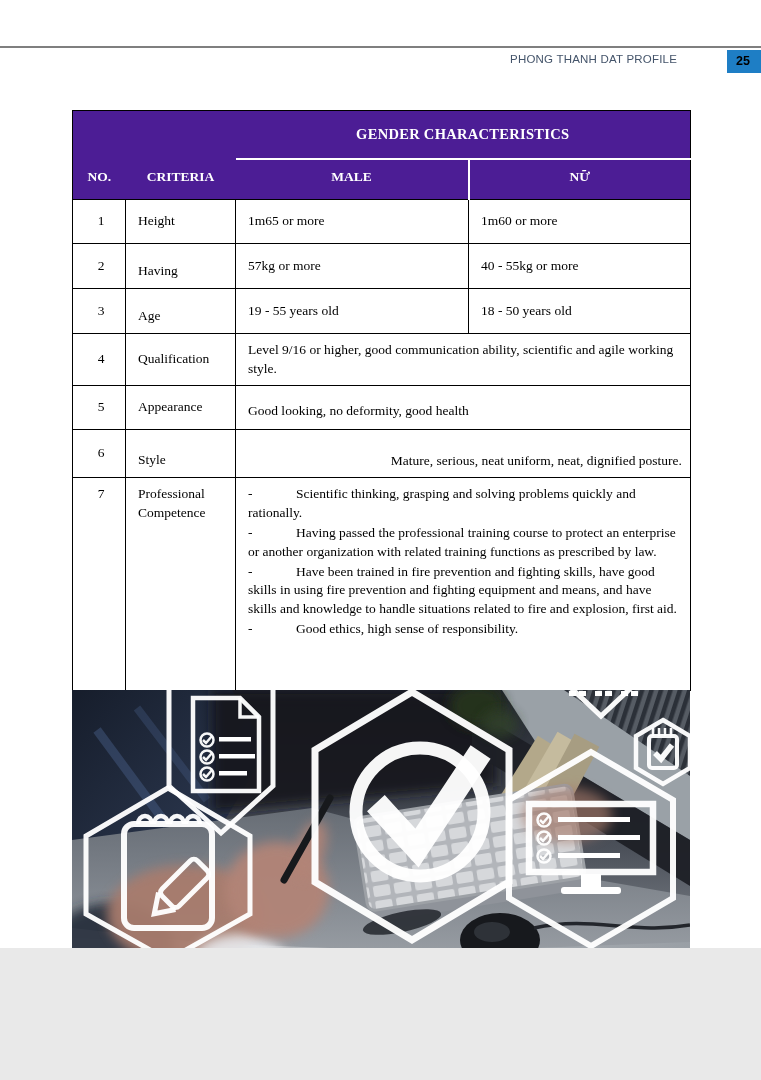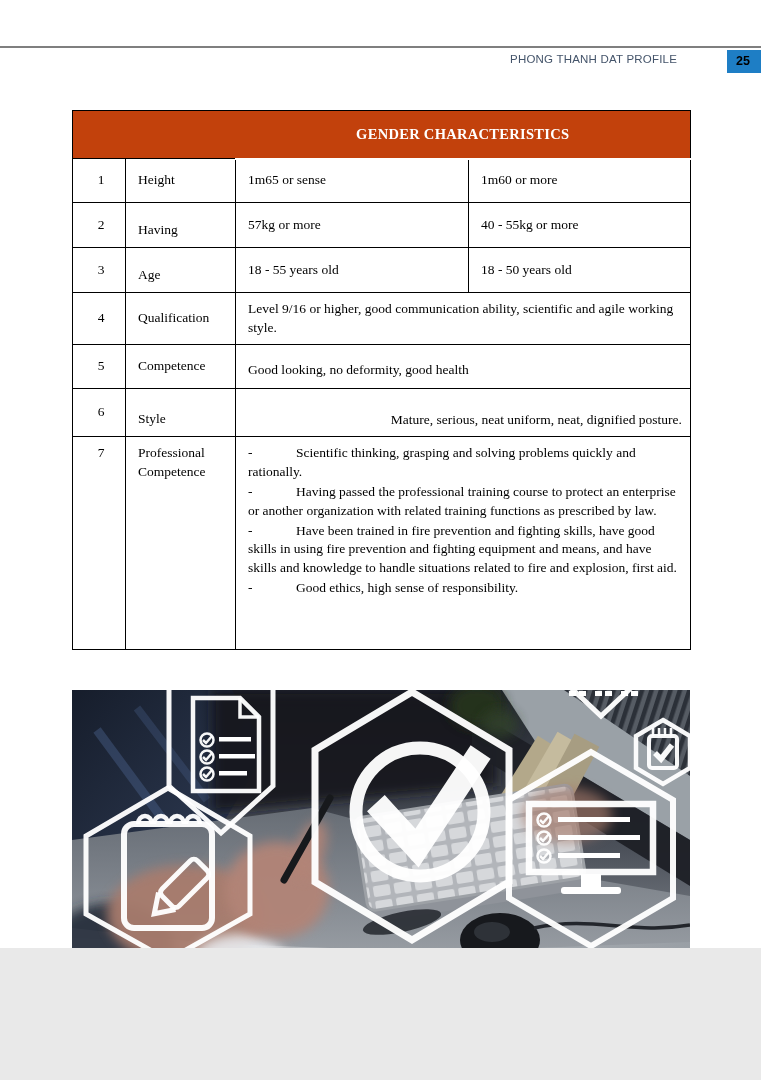--- a/index.html
+++ b/index.html
@@ -24,21 +24,21 @@
   table.gc {
     position:absolute; left:72px; top:110px; width:618px;
     border-collapse:collapse; table-layout:fixed;
     border:1.4px solid #000;
   }
   table.gc col.c-no { width:53px; }
   table.gc col.c-crit { width:110px; }
   table.gc col.c-male { width:233px; }
   table.gc col.c-nu { width:222px; }
   table.gc th {
-    background:#c2410c; color:#fff; font-weight:bold; text-align:center;
+    background:#4c1d95; color:#fff; font-weight:bold; text-align:center;
     padding:0; font-size:13.5px;
   }
   tr.title-row { height:48px; }
   tr.title-row th.title { font-size:14.5px; border-bottom:2px solid #fff; letter-spacing:.3px; }
   tr.label-row { height:41px; }
   tr.label-row th { vertical-align:middle; padding-bottom:4px; }
   tr.label-row th.col-nu { border-left:2px solid #fff; }
   table.gc td {
     border:1.4px solid #000; font-size:13.5px; line-height:1.4;
     padding:2px 8px 2px 12px; vertical-align:middle; background:#fff;
@@ -81,48 +81,54 @@
       <col class="c-no">
         <col class="c-crit">
         <col class="c-male">
         <col class="c-nu">
     </colgroup>
     <thead>
       <tr class="title-row">
         <th colspan="2"></th>
         <th colspan="2" class="title">GENDER CHARACTERISTICS</th>
       </tr>
+      <tr class="label-row">
+        <th>NO.</th>
+        <th>CRITERIA</th>
+        <th>MALE</th>
+        <th class="col-nu">NỮ</th>
+      </tr>
     </thead>
     <tbody>
       <tr class="r1">
         <td class="num">1</td>
         <td class="crit">Height</td>
-        <td class="val">1m65 or sense</td>
+        <td class="val">1m65 or more</td>
         <td class="val">1m60 or more</td>
       </tr>
       <tr class="r2">
         <td class="num">2</td>
         <td class="crit">Having</td>
         <td class="val">57kg or more</td>
         <td class="val">40 - 55kg or more</td>
       </tr>
       <tr class="r3">
         <td class="num">3</td>
         <td class="crit">Age</td>
-        <td class="val">18 - 55 years old</td>
+        <td class="val">19 - 55 years old</td>
         <td class="val">18 - 50 years old</td>
       </tr>
       <tr class="r4">
         <td class="num">4</td>
         <td class="crit">Qualification</td>
         <td class="val-merged" colspan="2">Level 9/16 or higher, good communication ability, scientific and agile working style.</td>
       </tr>
       <tr class="r5">
         <td class="num">5</td>
-        <td class="crit">Competence</td>
+        <td class="crit">Appearance</td>
         <td class="val-merged" colspan="2">Good looking, no deformity, good health</td>
       </tr>
       <tr class="r6">
         <td class="num">6</td>
         <td class="crit">Style</td>
         <td class="val-merged" colspan="2">Mature, serious, neat uniform, neat, dignified posture.</td>
       </tr>
       <tr class="r7">
         <td class="num">7</td>
         <td class="crit">Professional Competence</td>

